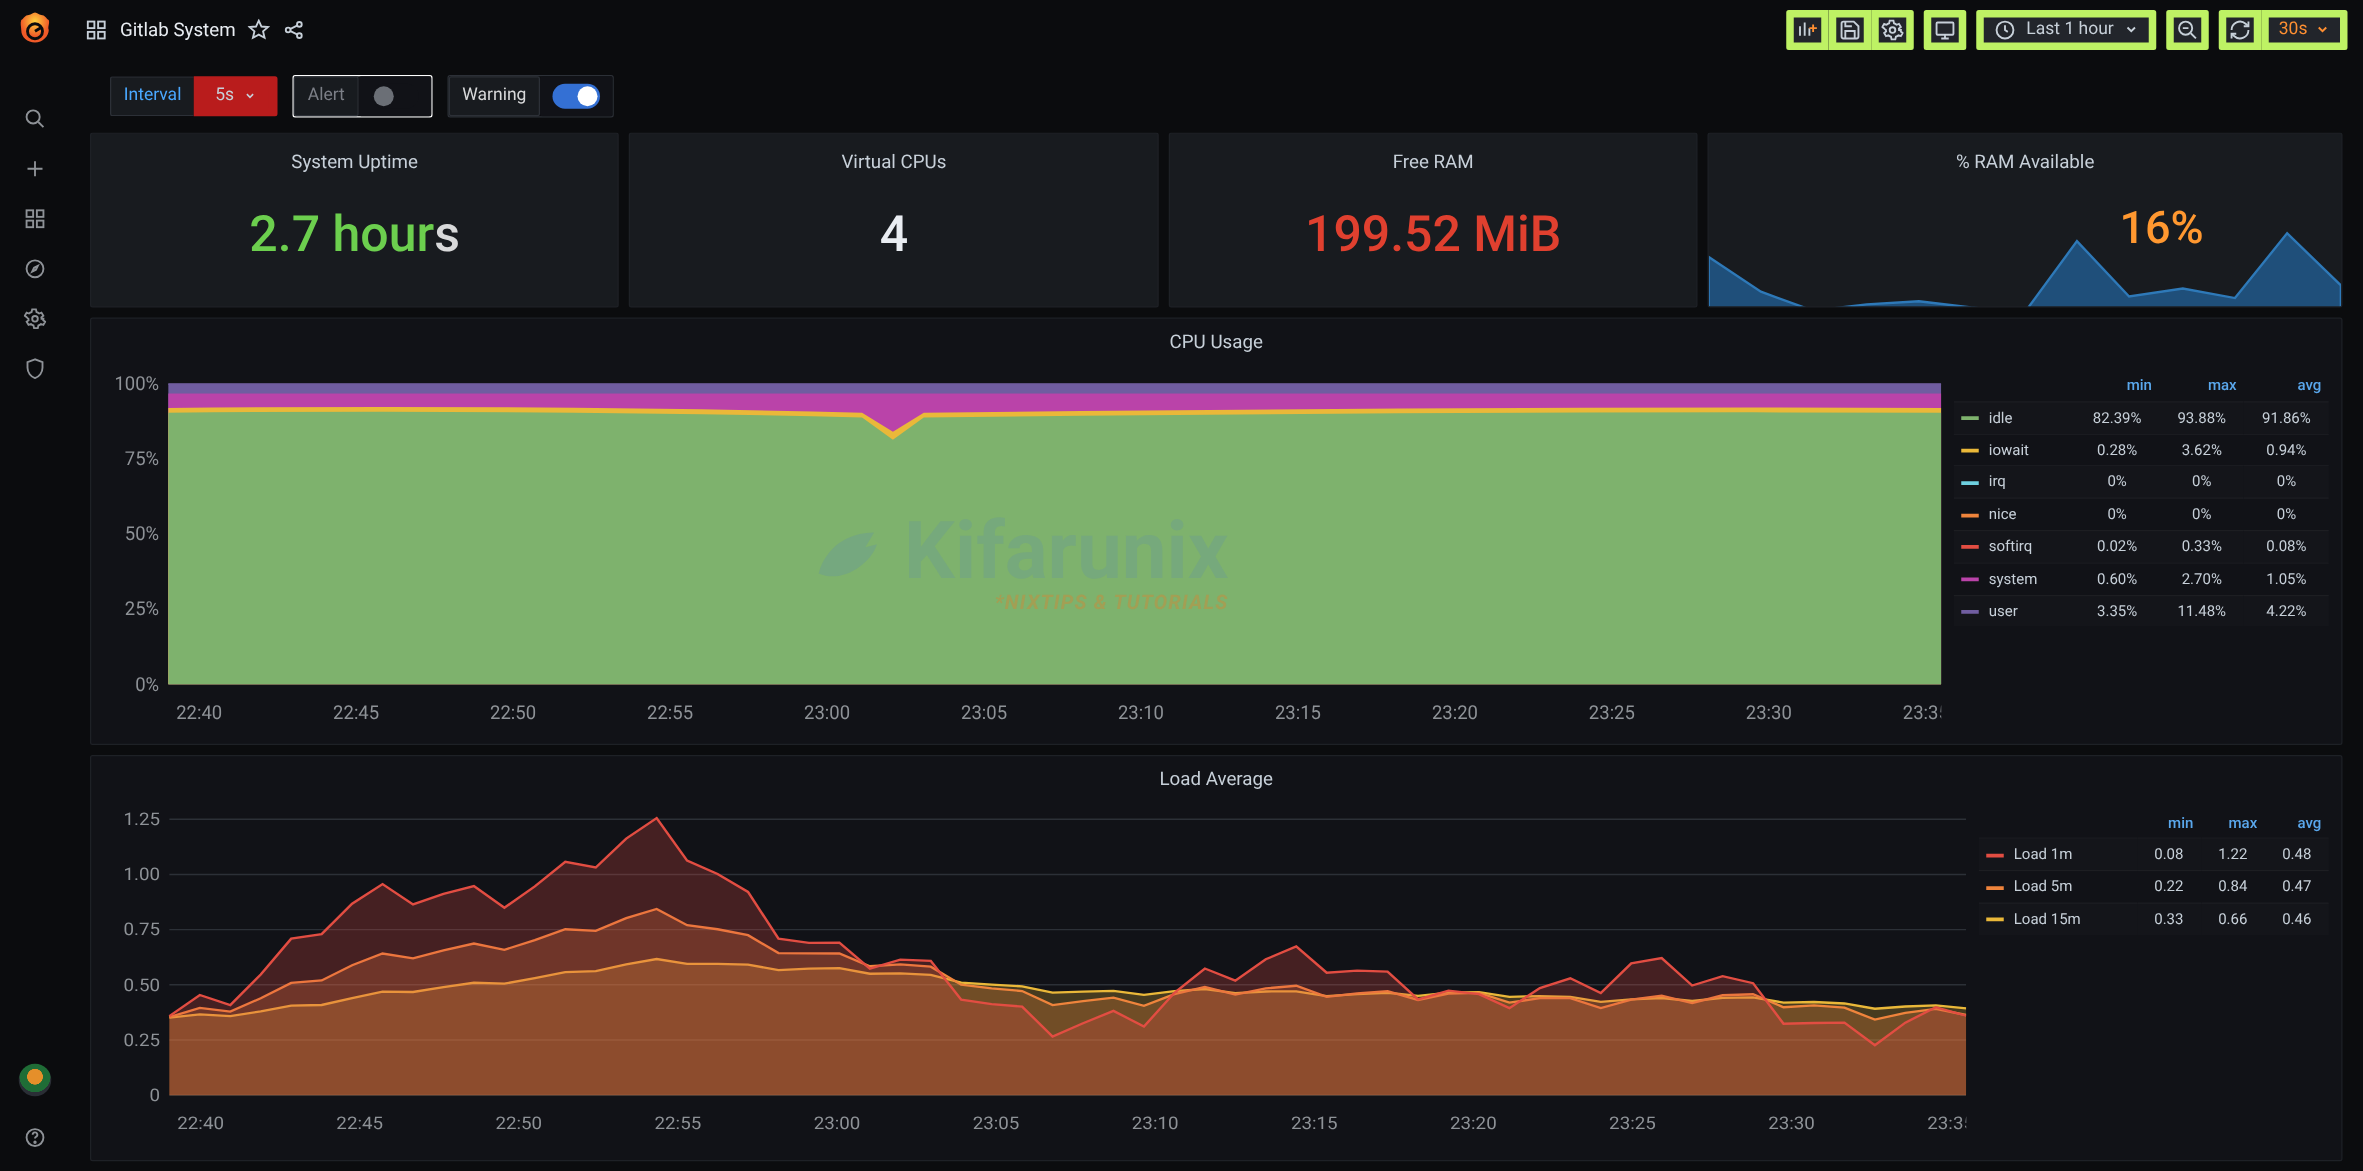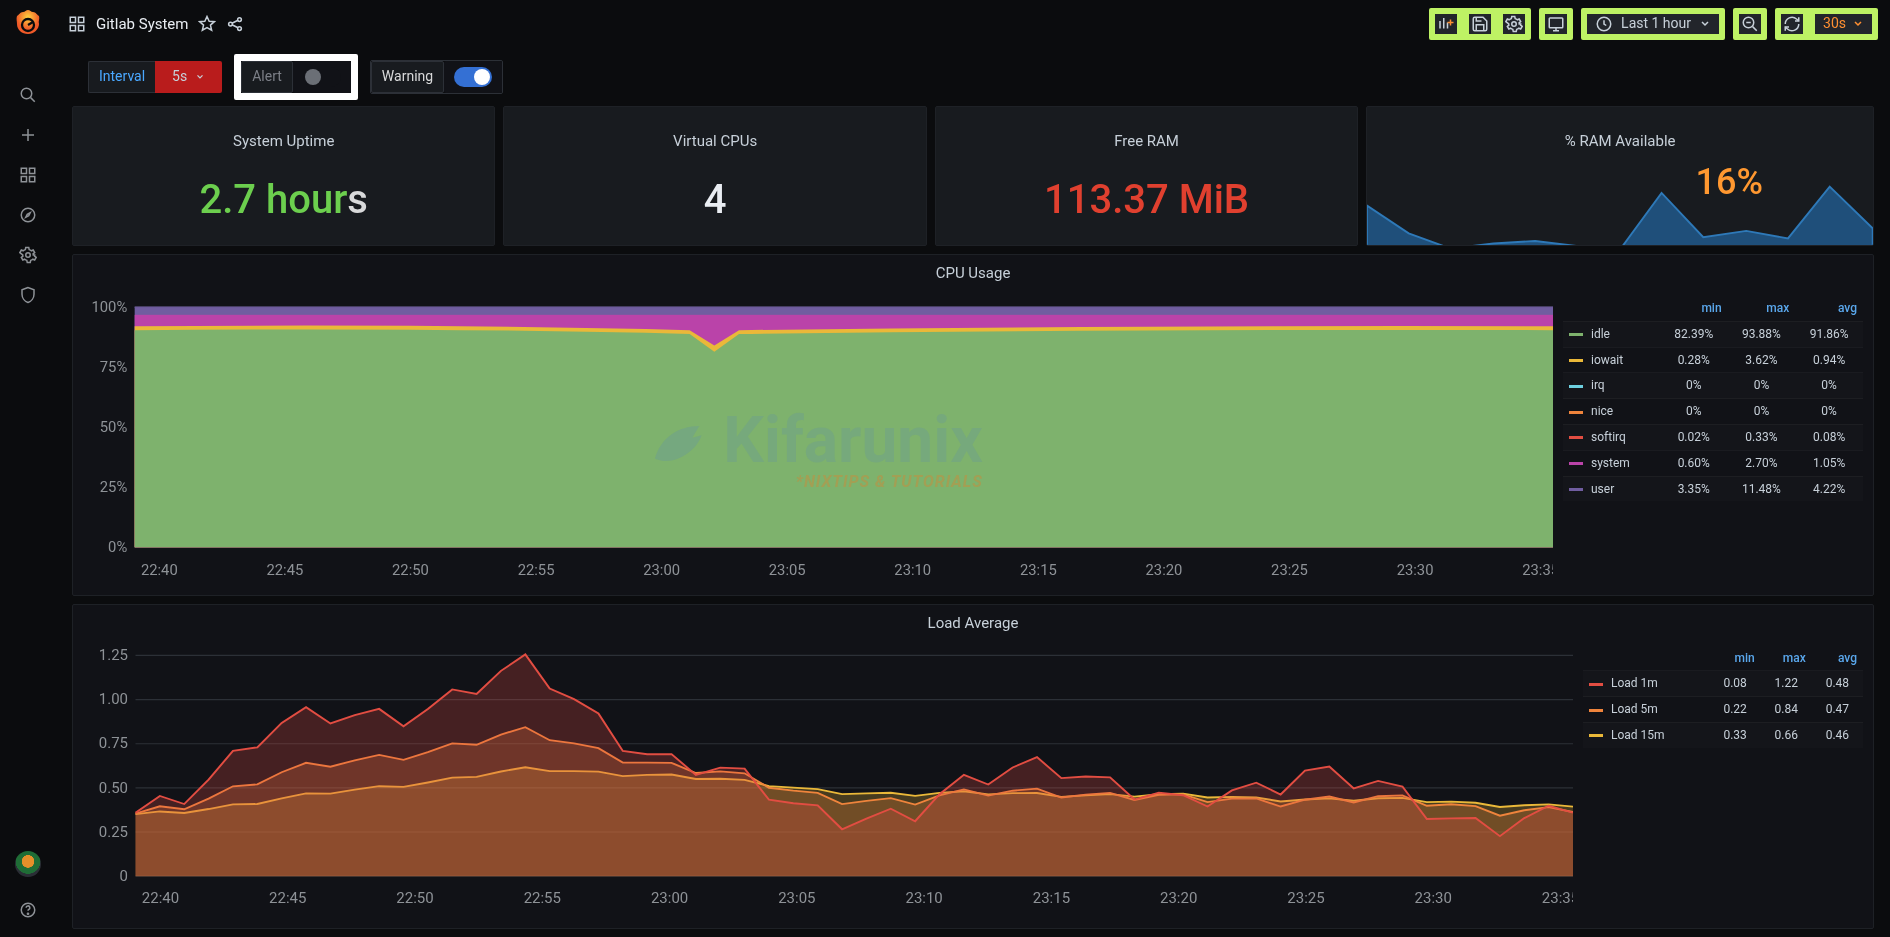--- a/index.html
+++ b/index.html
@@ -41,21 +41,21 @@
 .toggle.off .knob{left:2px}
 .toggle.on{background:#3470d4}
 .toggle.on .knob{left:20px;background:#fff}
 
 
 .content{position:absolute;left:56px;right:0;top:106px;bottom:0;padding:0 16px 8px 16px;display:flex;flex-direction:column;gap:8px;overflow:hidden}
 
 
 .statrow{display:flex;gap:8px;height:140px}
 .panel{background:#181b1f;border:1px solid #1e2126;border-radius:2px;flex:1;display:flex;flex-direction:column;align-items:center;justify-content:flex-start;position:relative;overflow:hidden}
-.panel .ptitle{font-size:15px;color:#c7d0d9;margin-top:24px}
+.panel .ptitle{font-size:15px;color:#c7d0d9;margin-top:12px}
 .panel .pvalue{margin-top:20px;font-size:40px;font-weight:500}
 .panel .pvalue .alt{color:#d8d9da}
 .green{color:#6ccf4e}
 .white{color:#e9edf2}
 .red{color:#e0402f}
 .orange{color:#ff9830}
 .sparkwrap{position:absolute;left:0;right:0;bottom:0;height:90px}
 .sparkval{position:absolute;right:110px;top:50px;font-size:36px;font-weight:500}
 
 
@@ -237,21 +237,21 @@
 <div class="varrow">
   <div style="display:flex">
     <div class="pill label-blue">Interval</div>
     <div class="pill value">
         <span>5s</span>
         <svg viewBox="0 0 12 12" width="10" height="10">
           <path d="m3 4 3 3 3-3" stroke="#c7d0d9" stroke-width="1.5" fill="none"></path>
         </svg>
       </div>
   </div>
-  <div style="display:flex;border:7px solid #ffffff;border-radius:2px">
+  <div style="display:flex;border:1px solid #ffffff;border-radius:2px">
     <div class="pill disabled">Alert</div>
     <div class="pill" style="background:#111217">
         <span class="toggle off">
           <span class="knob"></span>
         </span>
       </div>
   </div>
   <div style="display:flex;border:1px solid #2c3037;border-radius:2px">
     <div class="pill text">Warning</div>
     <div class="pill" style="background:#111217">
@@ -268,21 +268,21 @@
     <div class="panel">
       <div class="ptitle">System Uptime</div>
       <div class="pvalue"><span class="green">2.7 hour</span><span class="alt">s</span></div>
     </div>
     <div class="panel">
       <div class="ptitle">Virtual CPUs</div>
       <div class="pvalue white">4</div>
     </div>
     <div class="panel">
       <div class="ptitle">Free RAM</div>
-      <div class="pvalue red">113.37 MiB</div>
+      <div class="pvalue red">199.52 MiB</div>
     </div>
     <div class="panel" style="flex:1.2">
       <div class="ptitle">% RAM Available</div>
       <div class="sparkval orange">16%</div>
       <div class="sparkwrap">
         <svg viewBox="0 0 400 90" preserveAspectRatio="none">
           <path d="M0 40 L33 62 L66 74 L100 70 L133 68 L166 72 L200 75 L233 30 L266 65 L300 60 L333 66 L366 25 L400 58 L400 90 L0 90 Z" fill="#1f4f7a" stroke="#2e79b8" stroke-width="1.5"></path>
         </svg>
       </div>
     </div>

